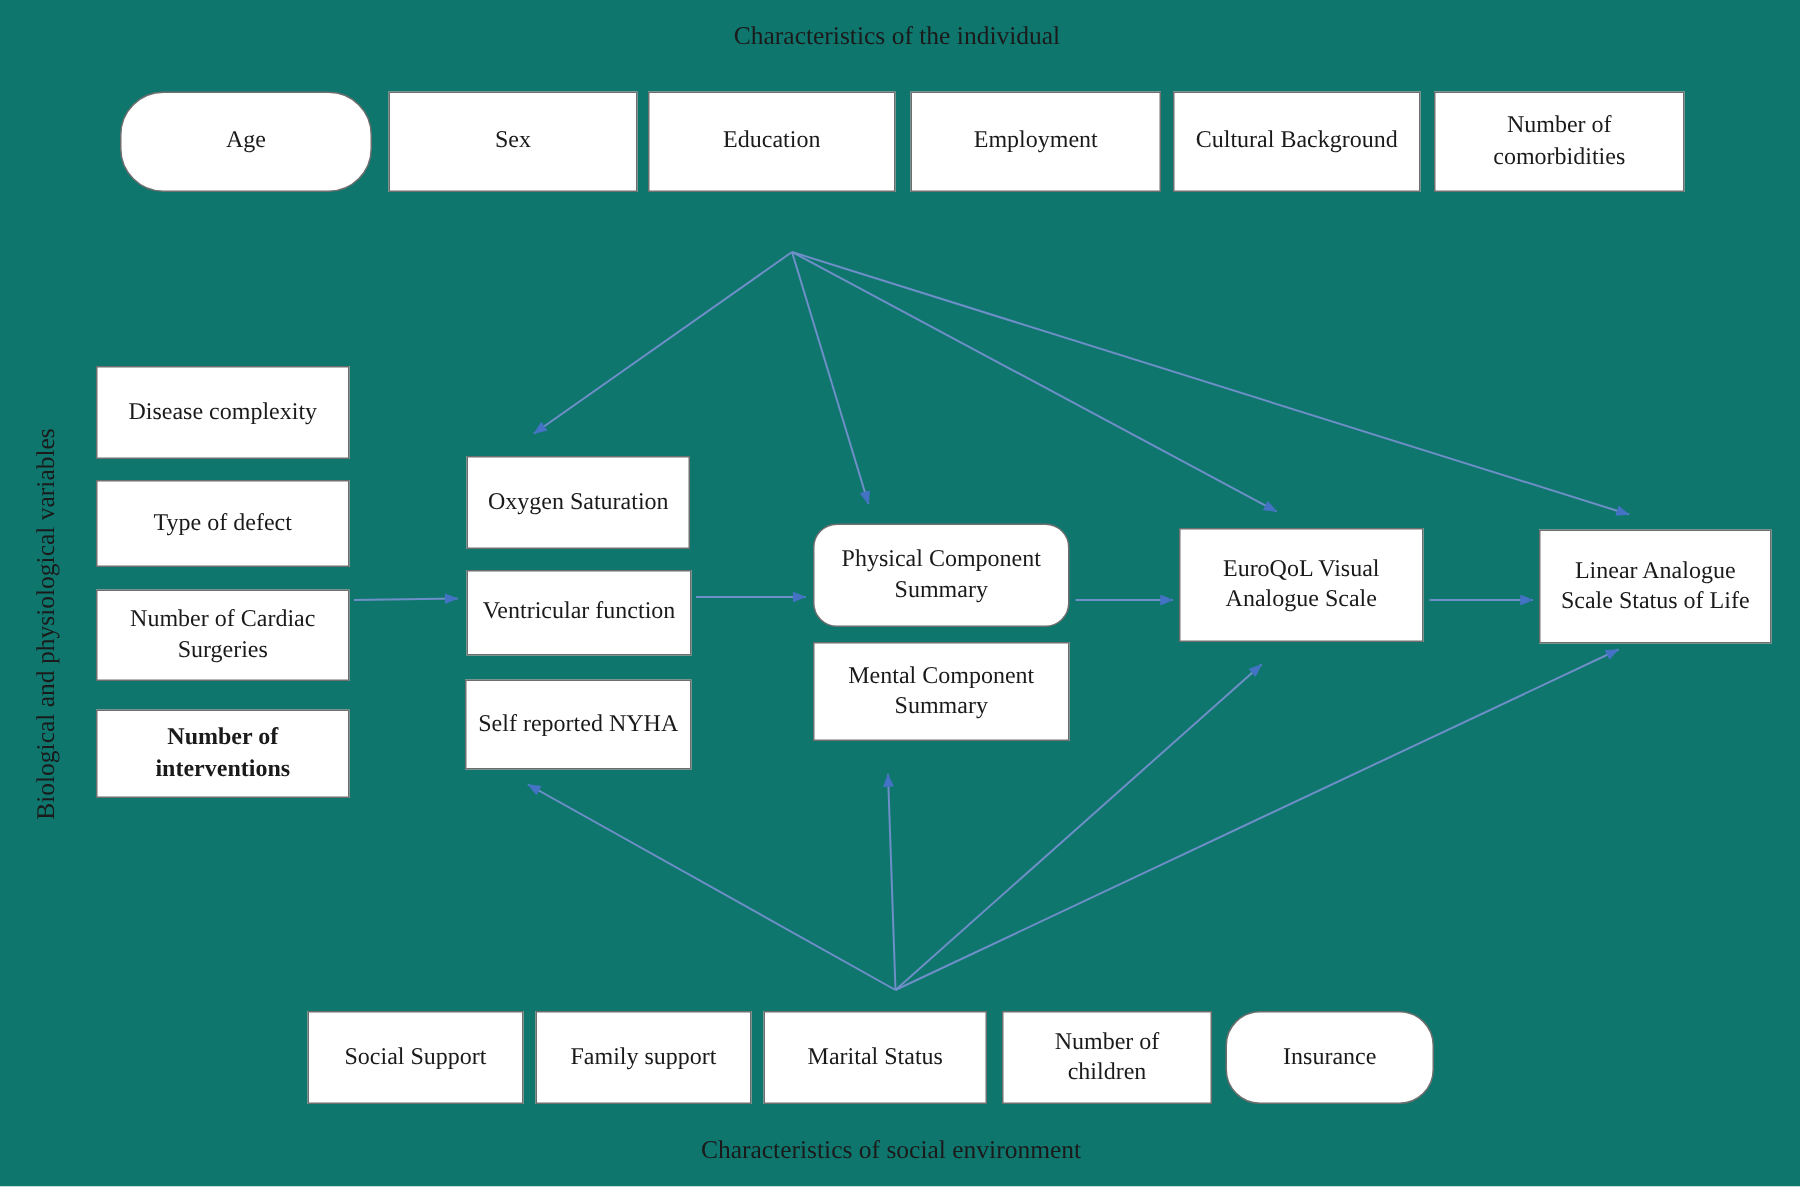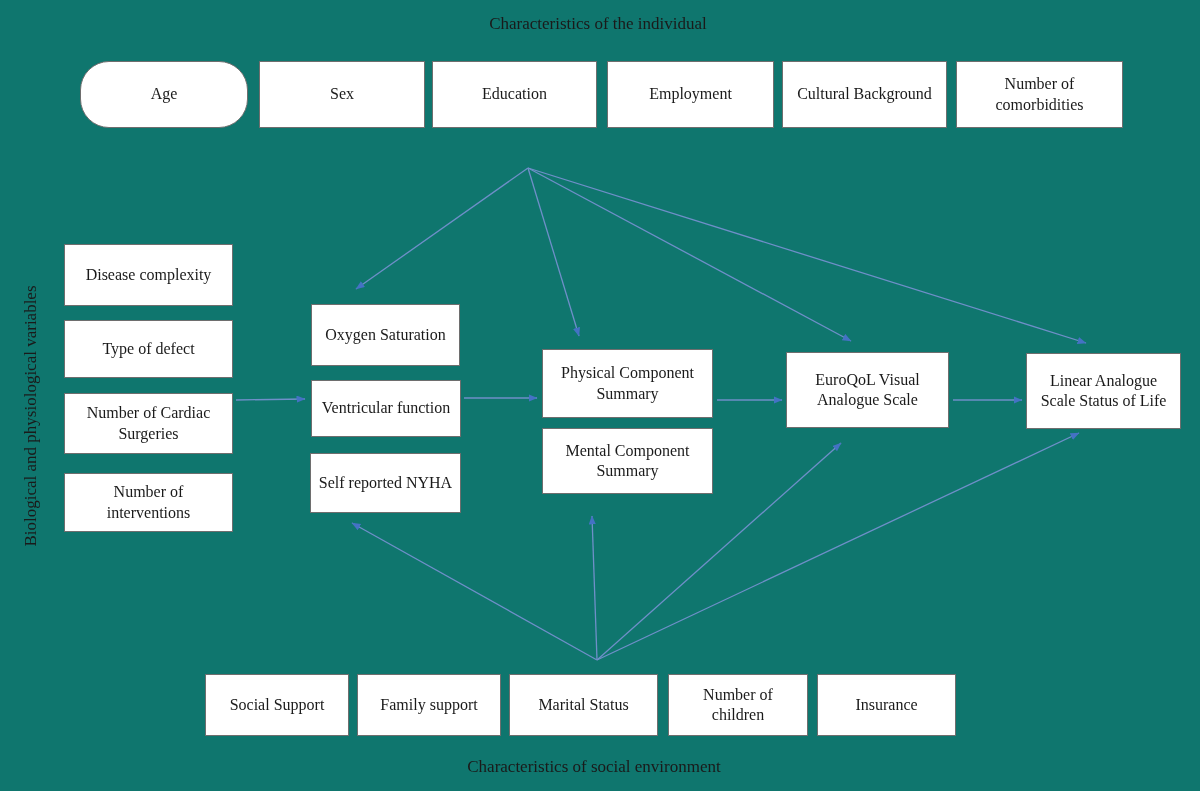--- a/index.html
+++ b/index.html
@@ -48,37 +48,37 @@
   <div class="box" style="left:80px;top:61px;width:168px;height:67px;border-radius:29px;">Age</div>
   <div class="box" style="left:259px;top:61px;width:166px;height:67px;">Sex</div>
   <div class="box" style="left:607px;top:61px;width:167px;height:67px;">Employment</div>
   <div class="box" style="left:432px;top:61px;width:165px;height:67px;">Education</div>
   <div class="box" style="left:782px;top:61px;width:165px;height:67px;">Cultural Background</div>
   <div class="box" style="left:956px;top:61px;width:167px;height:67px;">Number of comorbidities</div>
 
   <div class="box" style="left:64px;top:244px;width:169px;height:62px;">Disease complexity</div>
   <div class="box" style="left:64px;top:320px;width:169px;height:58px;">Type of defect</div>
   <div class="box" style="left:64px;top:393px;width:169px;height:61px;">Number of Cardiac Surgeries</div>
-  <div class="box" style="left:64px;top:473px;width:169px;height:59px;">Number of interventions</div>
+  <div class="box" style="left:64px;top:473px;width:169px;height:59px;font-weight:bold;">Number of interventions</div>
 
   <div class="box" style="left:311px;top:304px;width:149px;height:62px;">Oxygen Saturation</div>
   <div class="box" style="left:311px;top:380px;width:150px;height:57px;">Ventricular function</div>
   <div class="box" style="left:310px;top:453px;width:151px;height:60px;">Self reported NYHA</div>
 
-  <div class="box" style="left:542px;top:349px;width:171px;height:69px;">Physical Component Summary</div>
+  <div class="box" style="left:542px;top:349px;width:171px;height:69px;border-radius:16px;">Physical Component Summary</div>
   <div class="box" style="left:542px;top:428px;width:171px;height:66px;">Mental Component Summary</div>
 
   <div class="box" style="left:786px;top:352px;width:163px;height:76px;">EuroQoL Visual Analogue Scale</div>
   <div class="box" style="left:1026px;top:353px;width:155px;height:76px;">Linear Analogue Scale Status of Life</div>
 
   <div class="box" style="left:205px;top:674px;width:144px;height:62px;">Social Support</div>
   <div class="box" style="left:357px;top:674px;width:144px;height:62px;">Family support</div>
   <div class="box" style="left:509px;top:674px;width:149px;height:62px;">Marital Status</div>
   <div class="box" style="left:668px;top:674px;width:140px;height:62px;">Number of children</div>
-  <div class="box" style="left:817px;top:674px;width:139px;height:62px;">Insurance</div>
+  <div class="box" style="left:817px;top:674px;width:139px;height:62px;border-radius:23px;">Insurance</div>
 
   <svg class="arrows" viewBox="0 0 1200 800">
     <defs>
       <marker id="ah" markerWidth="10" markerHeight="9" refX="8.5" refY="3.6" orient="auto" markerUnits="userSpaceOnUse">
         <path id="ah-path" d="M0,0 L9,3.6 L0,7.2 Z" fill="#4472c4"></path>
       </marker>
     </defs>
   <line x1="528" y1="168" x2="356" y2="289" marker-end="url(#ah)"></line>
       <line x1="528" y1="168" x2="579" y2="336" marker-end="url(#ah)"></line>
       <line x1="528" y1="168" x2="851" y2="341" marker-end="url(#ah)"></line>

